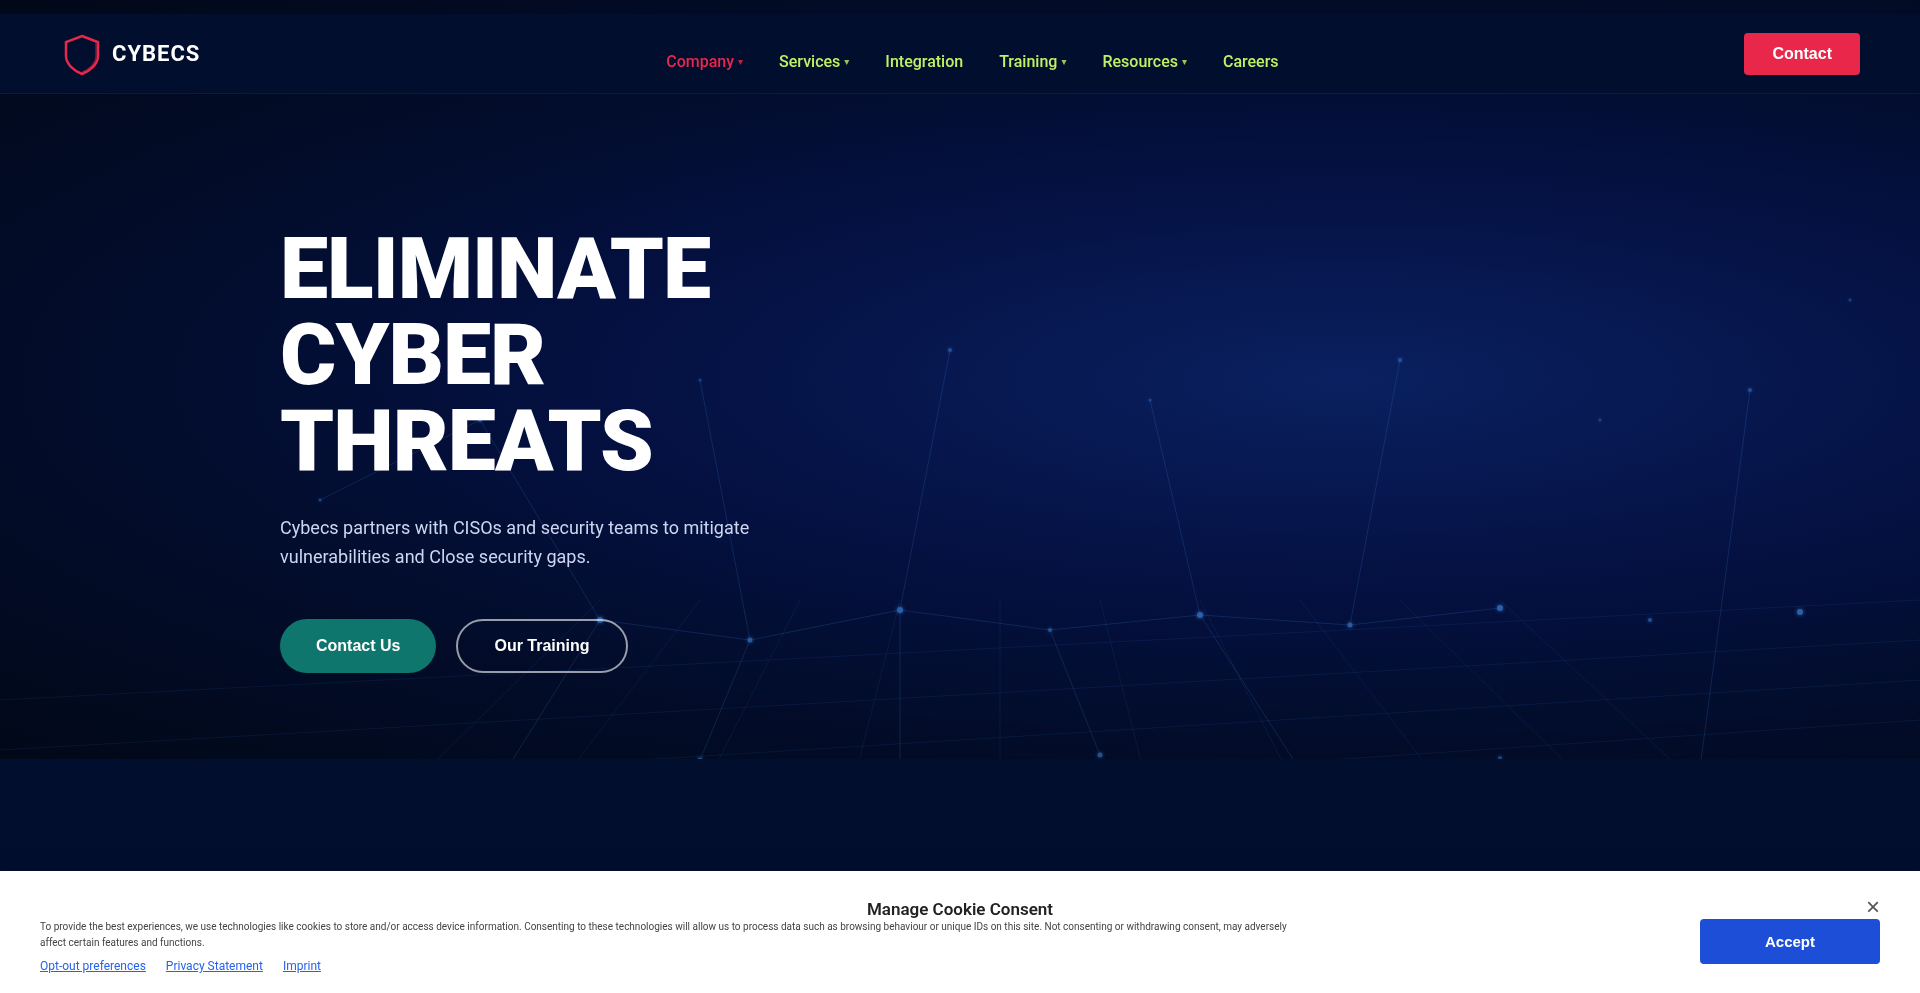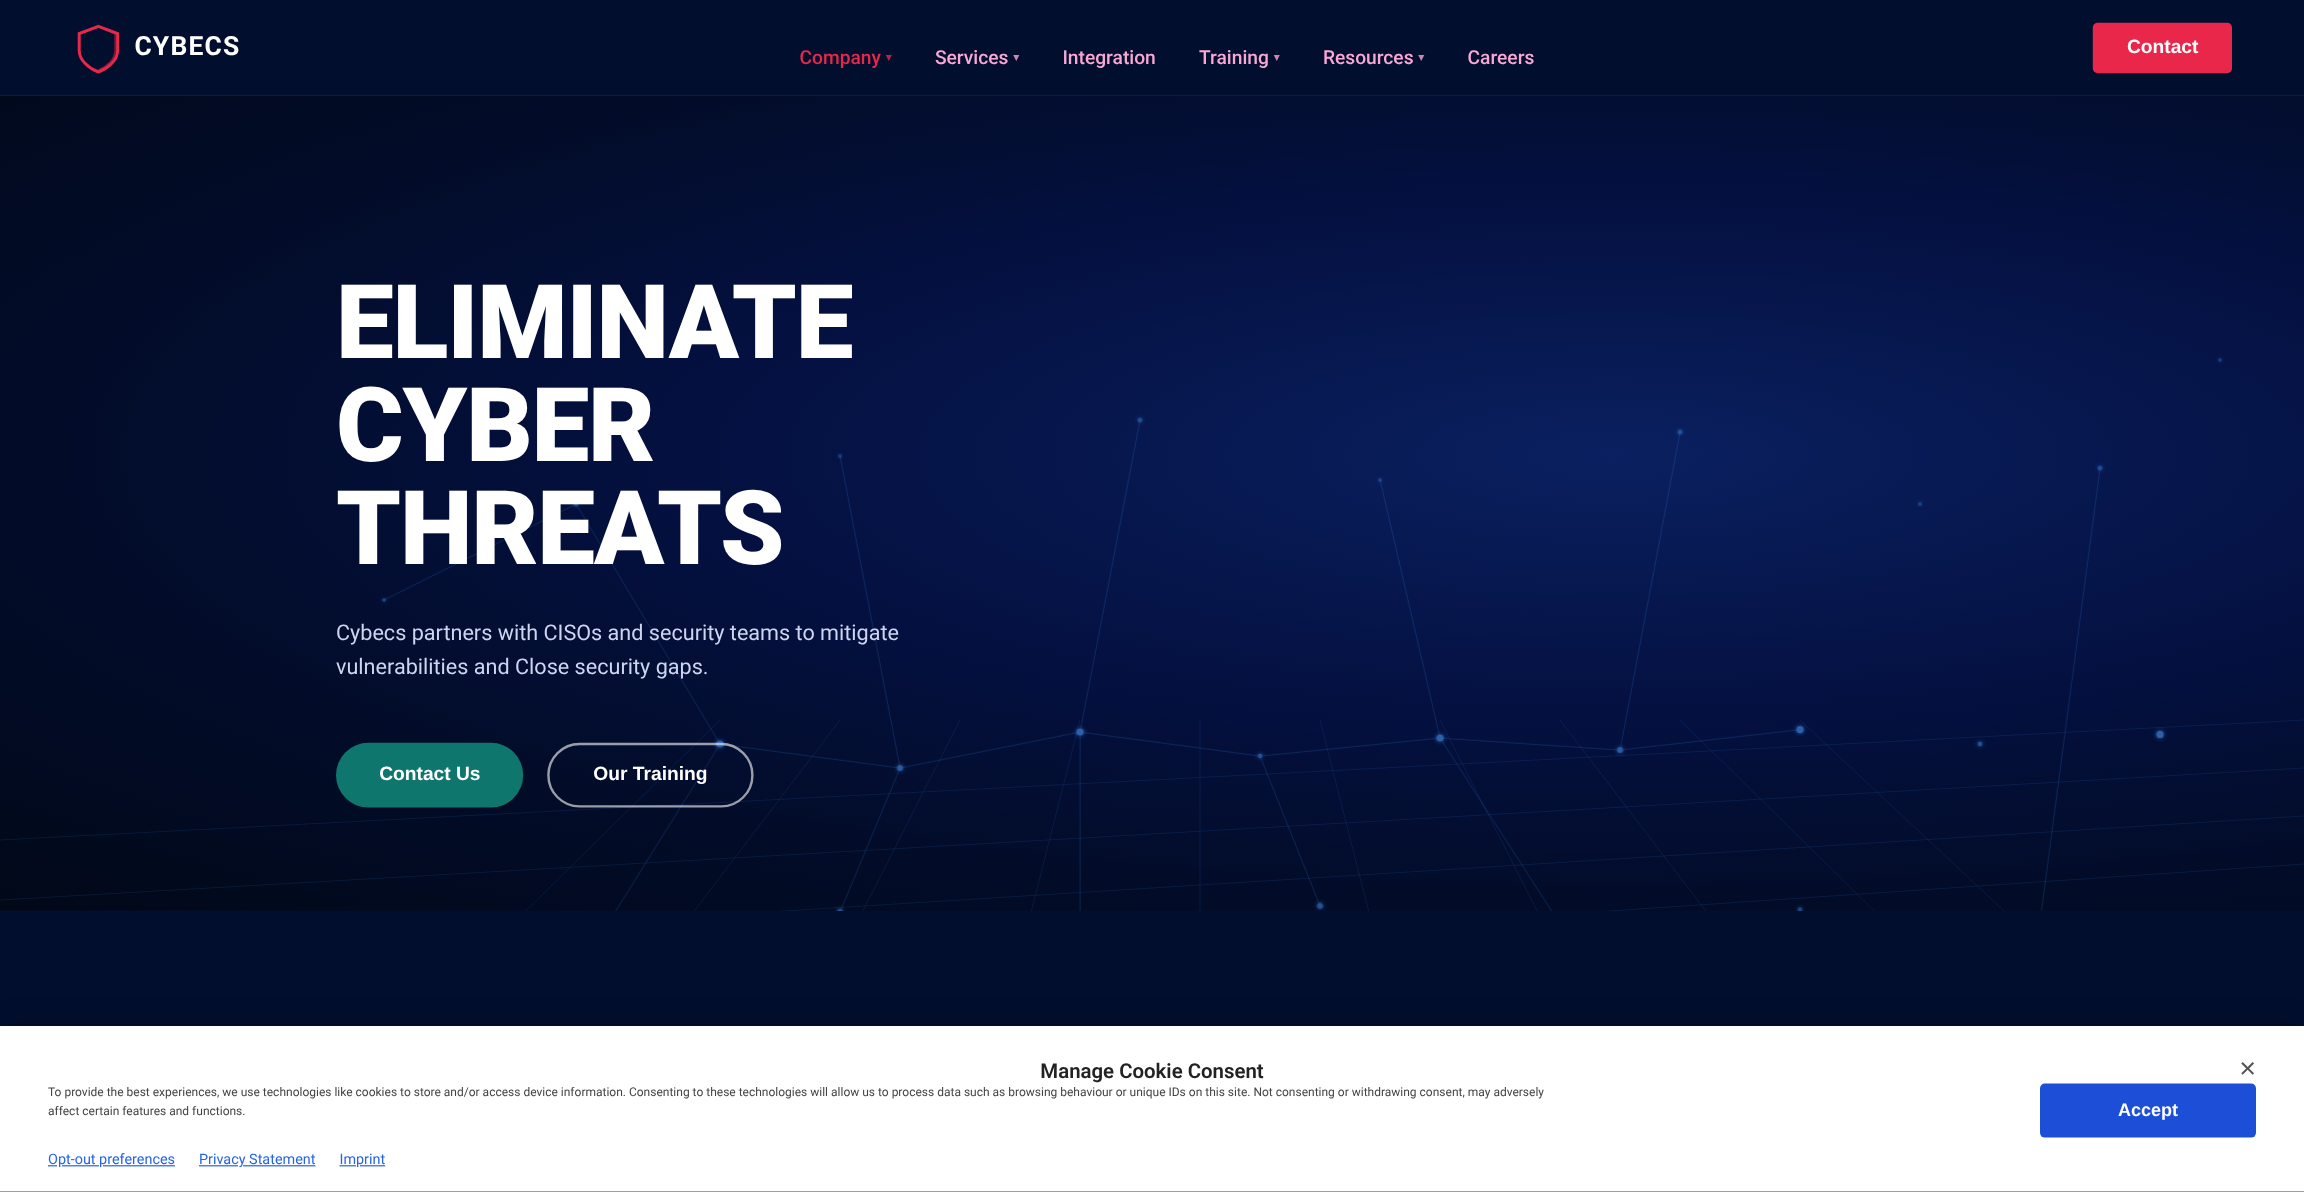--- a/index.html
+++ b/index.html
@@ -7,21 +7,21 @@
     body {
       font-family: -apple-system, BlinkMacSystemFont, 'Segoe UI', Roboto, sans-serif;
       background: #020e2e;
       color: #fff;
       overflow-x: hidden;
     }
 
     
     nav {
       position: fixed;
-      top: 0; left: 0; right: 0;
+      top: 14px; left: 0; right: 0;
       z-index: 100;
       background: #020e2e;
       display: flex;
       align-items: center;
       justify-content: space-between;
       padding: 0 60px;
       height: 80px;
       border-bottom: 1px solid rgba(255,255,255,0.05);
     }
 
@@ -46,21 +46,21 @@
     .nav-links {
       display: flex;
       align-items: center;
       gap: 36px;
       list-style: none;
       margin-top: 16px;
     }
 
     .nav-links li a {
       text-decoration: none;
-      color: #f9a8d4;
+      color: #bef264;
       font-size: 16px;
       font-weight: 500;
       display: flex;
       align-items: center;
       gap: 4px;
     }
 
     .nav-links li a.active {
       color: #e8274b;
     }
@@ -224,21 +224,21 @@
       font-weight: 600;
       border-radius: 4px;
       cursor: pointer;
       white-space: nowrap;
       min-width: 180px;
     }
 
     .cookie-footer-links {
       display: flex;
       gap: 20px;
-      margin-top: 24px;
+      margin-top: 8px;
     }
 
     .cookie-footer-links a {
       font-size: 12px;
       color: #2563eb;
       text-decoration: underline;
       cursor: pointer;
     }
   </style>
 </head>

